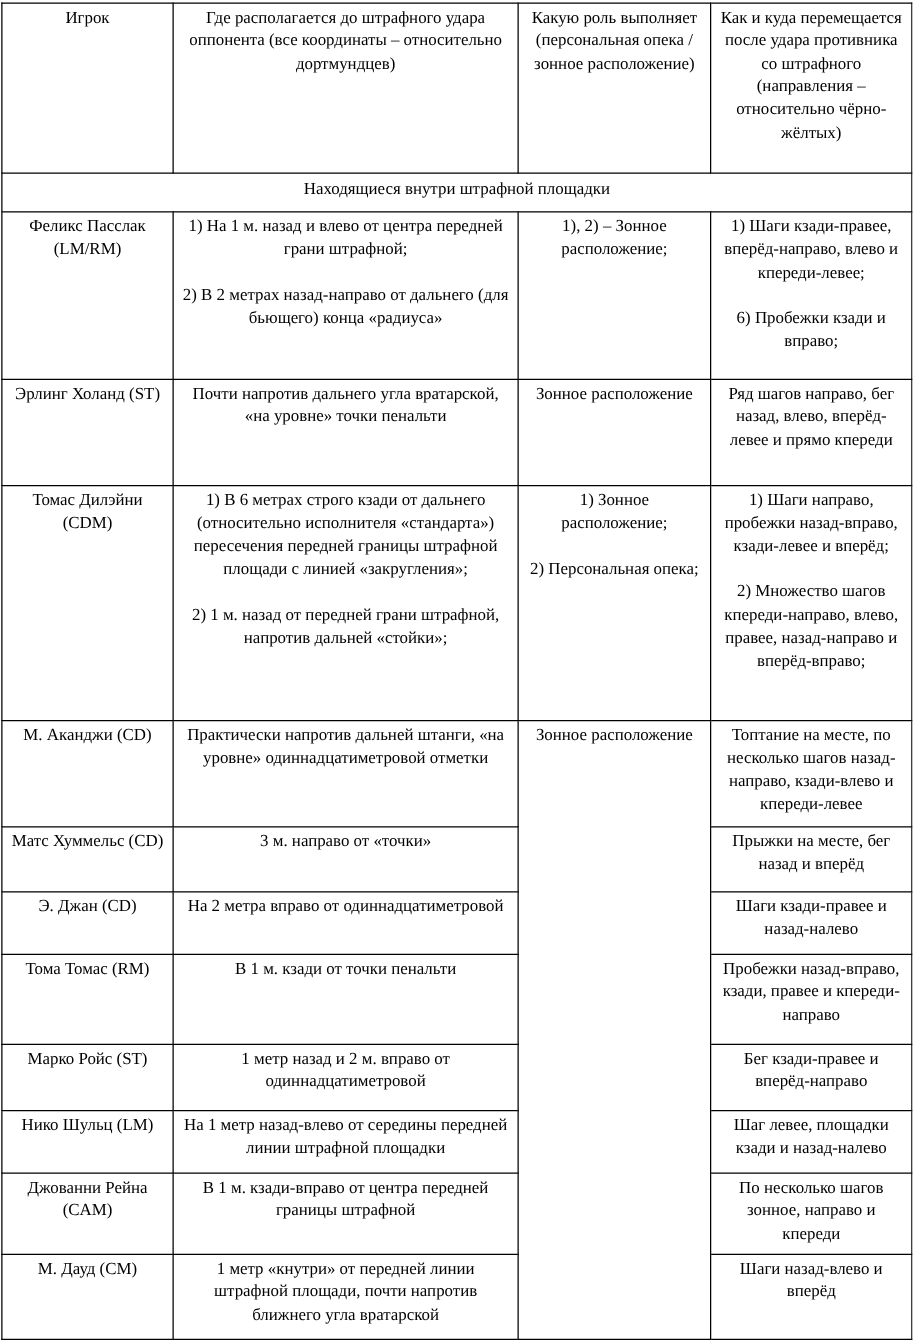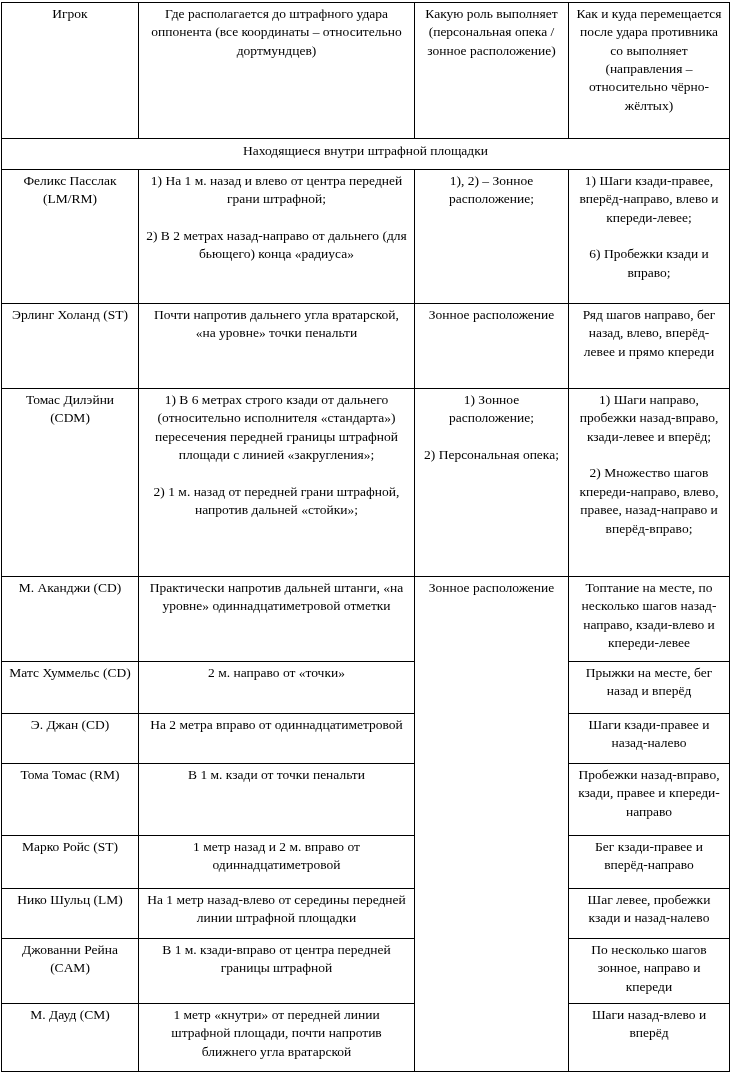--- a/index.html
+++ b/index.html
@@ -56,21 +56,21 @@
       <col style="width:276px">
       <col style="width:154px">
       <col style="width:161px">
     </colgroup>
 
     <tbody>
         <tr style="height:136px">
       <td>Игрок</td>
       <td>Где располагается до штрафного удара оппонента (все координаты – относительно дортмундцев)</td>
       <td>Какую роль выполняет (персональная опека / зонное расположение)</td>
-      <td>Как и куда перемещается после удара противника со выполняет (направления – относительно чёрно-жёлтых)</td>
+      <td>Как и куда перемещается после удара противника со штрафного (направления – относительно чёрно-жёлтых)</td>
     </tr>
 
     <tr class="section-row" style="height:31px">
       <td colspan="4">Находящиеся внутри штрафной площадки</td>
     </tr>
 
     <tr style="height:134px">
       <td>Феликс Пасслак (LM/RM)</td>
       <td>1) На 1 м. назад и влево от центра передней грани штрафной;
 
@@ -103,21 +103,21 @@
 
     <tr style="height:85px">
       <td>М. Аканджи (CD)</td>
       <td>Практически напротив дальней штанги, «на уровне» одиннадцатиметровой отметки</td>
       <td class="role-merged" rowspan="8">Зонное расположение</td>
       <td>Топтание на месте, по несколько шагов назад-направо, кзади-влево и кпереди-левее</td>
     </tr>
 
     <tr style="height:52px">
       <td>Матс Хуммельс (CD)</td>
-      <td>2 м. направо от «точки»</td>
+      <td>3 м. направо от «точки»</td>
       <td>Прыжки на месте, бег назад и вперёд</td>
     </tr>
 
     <tr style="height:50px">
       <td>Э. Джан (CD)</td>
       <td>На 2 метра вправо от одиннадцатиметровой</td>
       <td>Шаги кзади-правее и назад-налево</td>
     </tr>
 
     <tr style="height:72px">
@@ -128,21 +128,21 @@
 
     <tr style="height:53px">
       <td>Марко Ройс (ST)</td>
       <td>1 метр назад и 2 м. вправо от одиннадцатиметровой</td>
       <td>Бег кзади-правее и вперёд-направо</td>
     </tr>
 
     <tr style="height:50px">
       <td>Нико Шульц (LM)</td>
       <td>На 1 метр назад-влево от середины передней линии штрафной площадки</td>
-      <td>Шаг левее, пробежки кзади и назад-налево</td>
+      <td>Шаг левее, площадки кзади и назад-налево</td>
     </tr>
 
     <tr style="height:65px">
       <td>Джованни Рейна (CAM)</td>
       <td>В 1 м. кзади-вправо от центра передней границы штрафной</td>
       <td>По несколько шагов зонное, направо и кпереди</td>
     </tr>
 
     <tr style="height:68px">
       <td>М. Дауд (СМ)</td>

